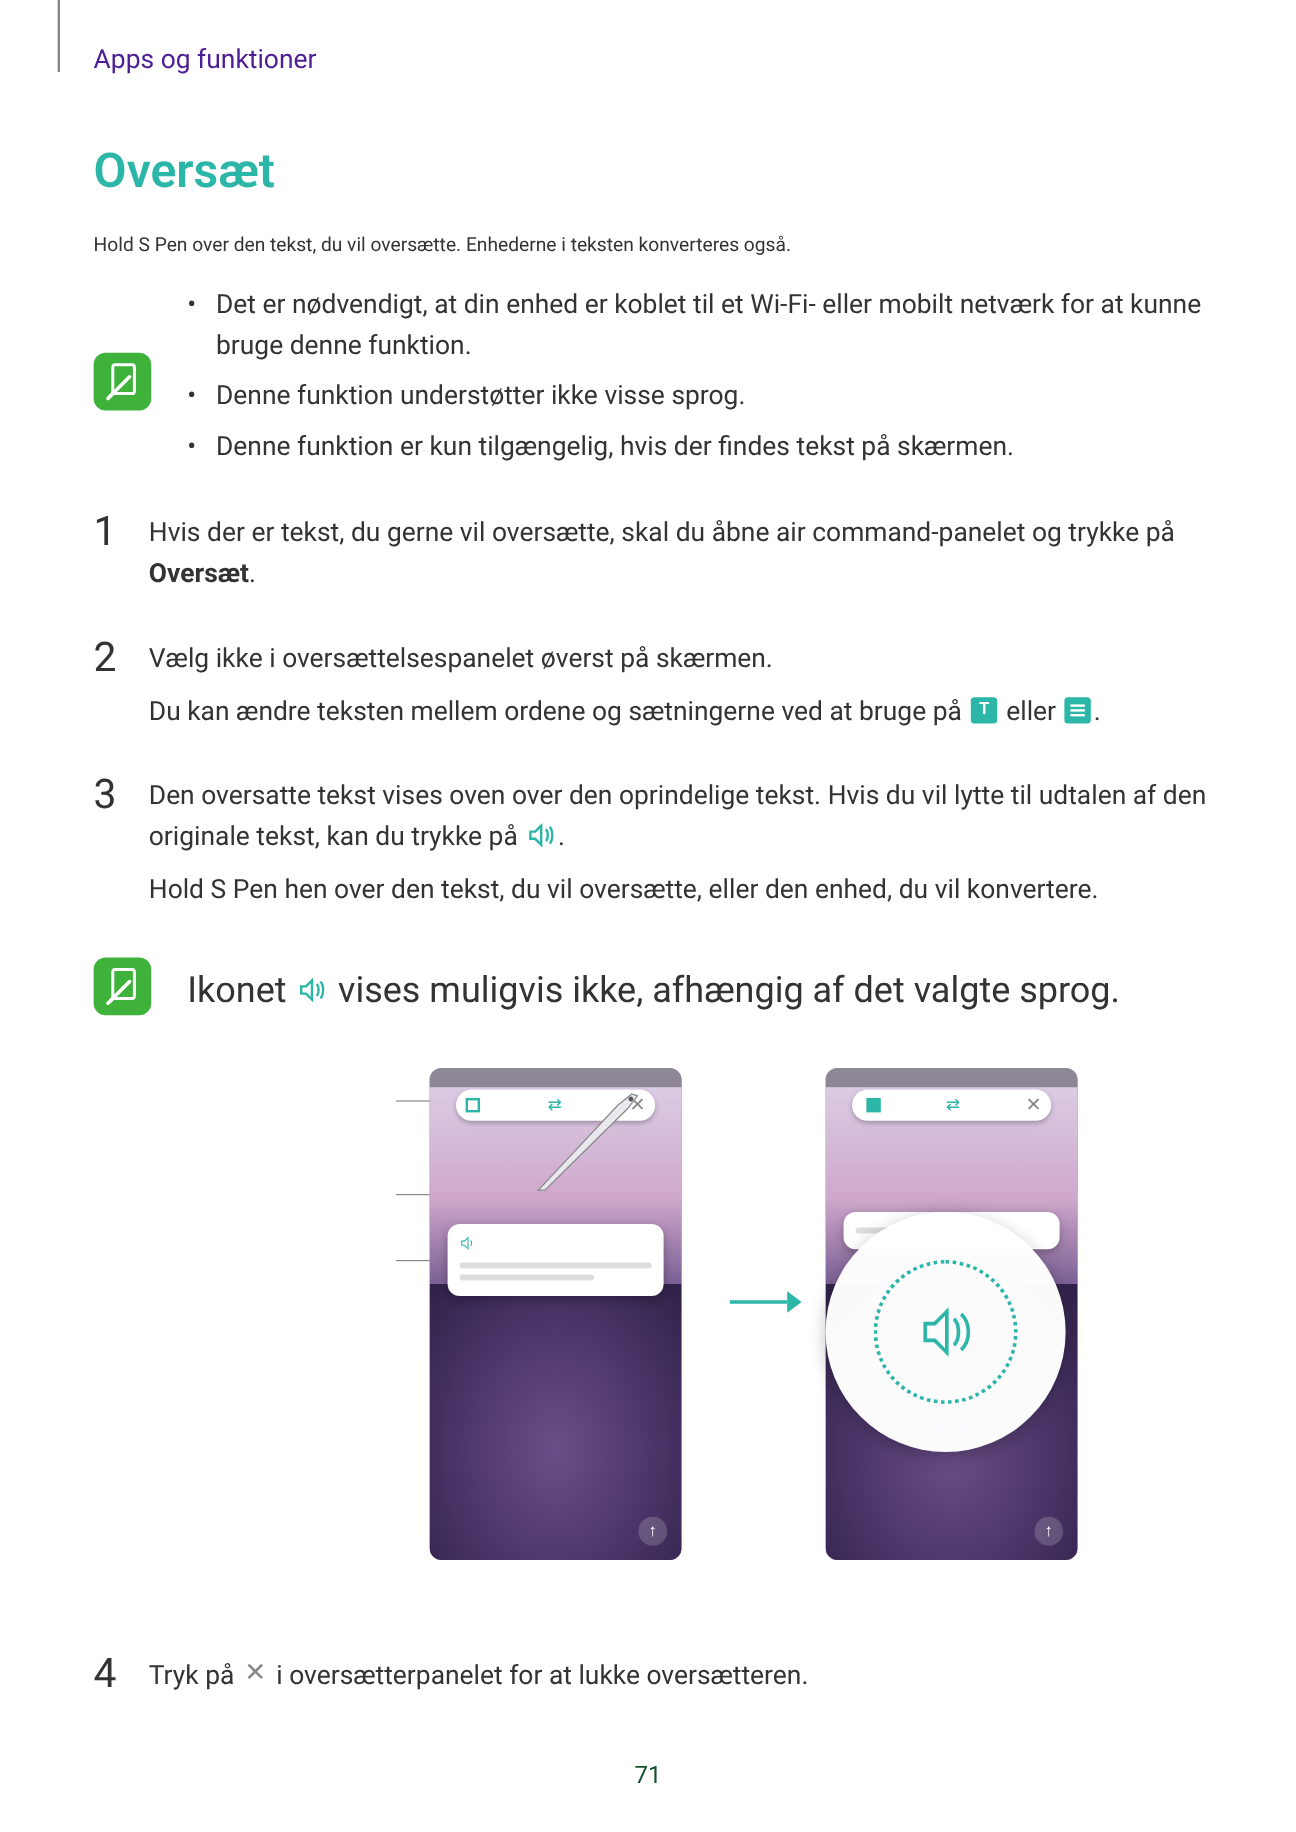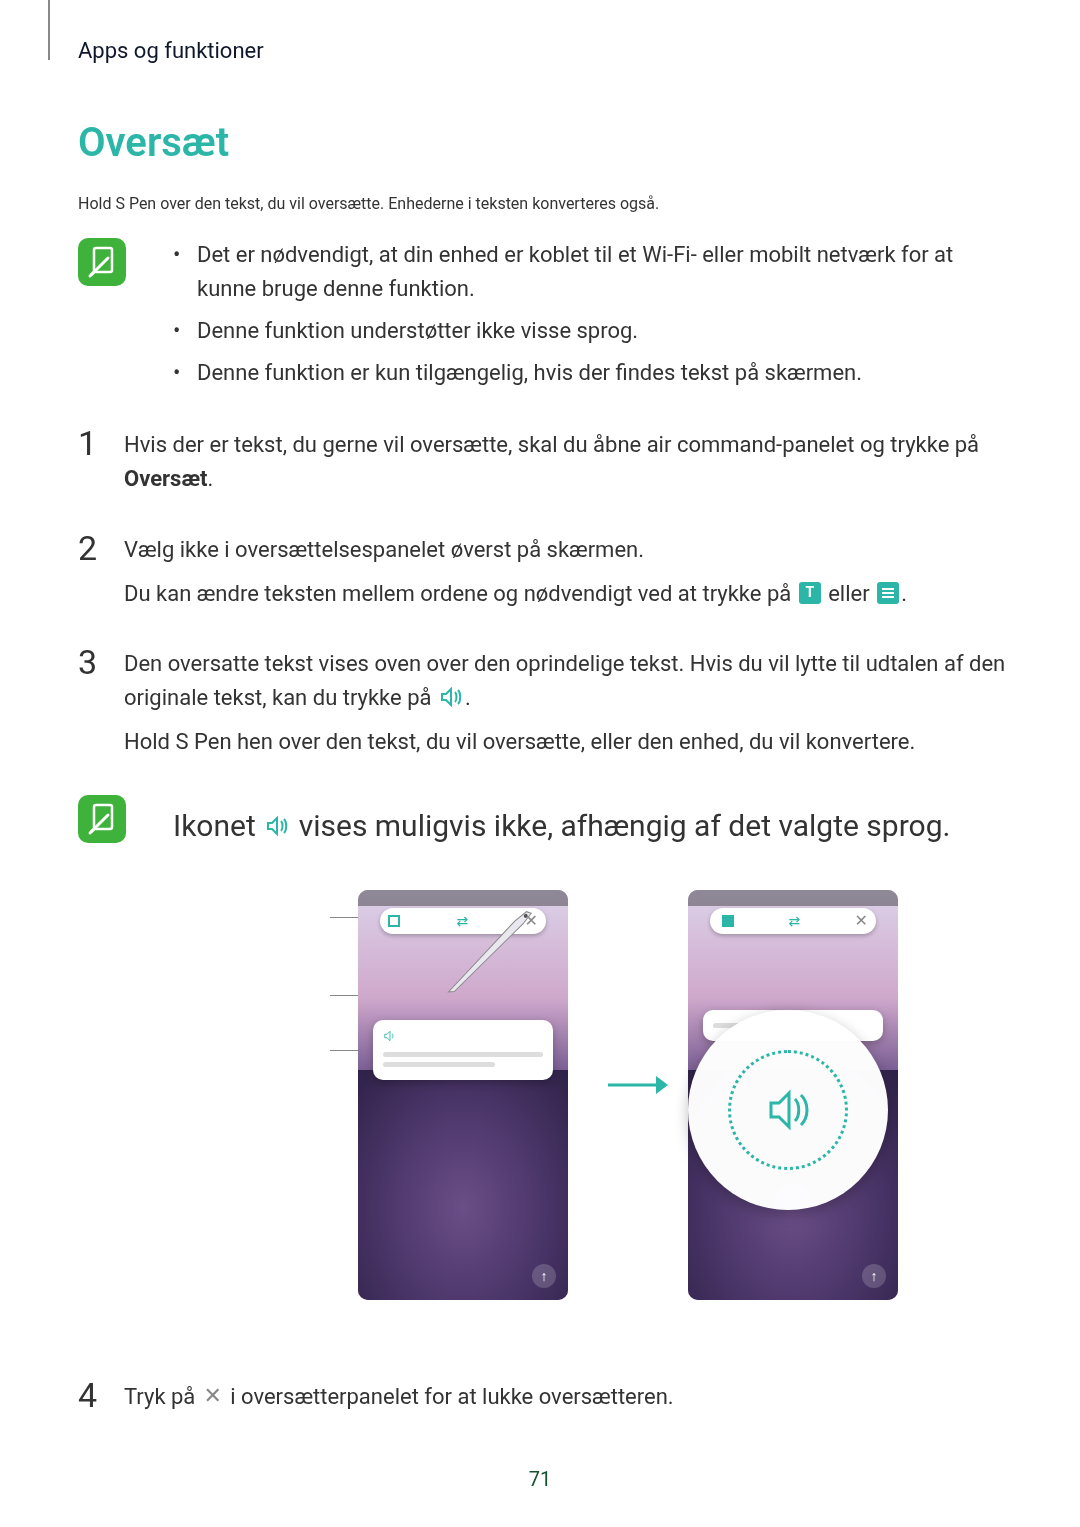--- a/index.html
+++ b/index.html
@@ -20,38 +20,38 @@
     background: #888;
   }
   .content {
     position: absolute;
     top: 38px;
     left: 78px;
     width: 930px;
   }
   .breadcrumb {
     font-size: 22px;
-    color: #0f172a;
+    color: #4c1d95;
     margin-bottom: 56px;
   }
   h1.title {
     font-size: 40px;
     font-weight: 600;
     color: #2bb6a8;
     margin-bottom: 26px;
   }
   .intro {
     font-size: 16px;
     line-height: 1.5;
     margin-bottom: 22px;
   }
   .note-row {
     display: flex;
-    align-items: flex-start;
-    gap: 47px;
+    align-items: center;
+    gap: 30px;
     margin-bottom: 30px;
   }
   .note-icon {
     width: 48px;
     height: 48px;
     border-radius: 10px;
     background: #3fb23b;
     display: flex;
     align-items: center;
     justify-content: center;
@@ -272,21 +272,21 @@
         <span>Hvis der er tekst, du gerne vil oversætte, skal du åbne air command-panelet og trykke på </span><span class="bold">Oversæt</span><span>.</span>
       </p>
     </div>
   </div>
 
   <div class="step">
     <div class="step-num">2</div>
     <div class="step-body">
       <p>Vælg ikke i oversættelsespanelet øverst på skærmen.</p>
       <p>
-        <span>Du kan ændre teksten mellem ordene og nødvendigt ved at trykke på </span><span class="inline-icon">T</span><span> eller </span><span class="inline-icon lines"></span><span>.</span>
+        <span>Du kan ændre teksten mellem ordene og sætningerne ved at bruge på </span><span class="inline-icon">T</span><span> eller </span><span class="inline-icon lines"></span><span>.</span>
       </p>
     </div>
   </div>
 
   <div class="step">
     <div class="step-num">3</div>
     <div class="step-body">
       <p>
         <span>Den oversatte tekst vises oven over den oprindelige tekst. Hvis du vil lytte til udtalen af den originale tekst, kan du trykke på </span><span class="inline-icon speaker">
           <svg viewBox="0 0 24 20">

